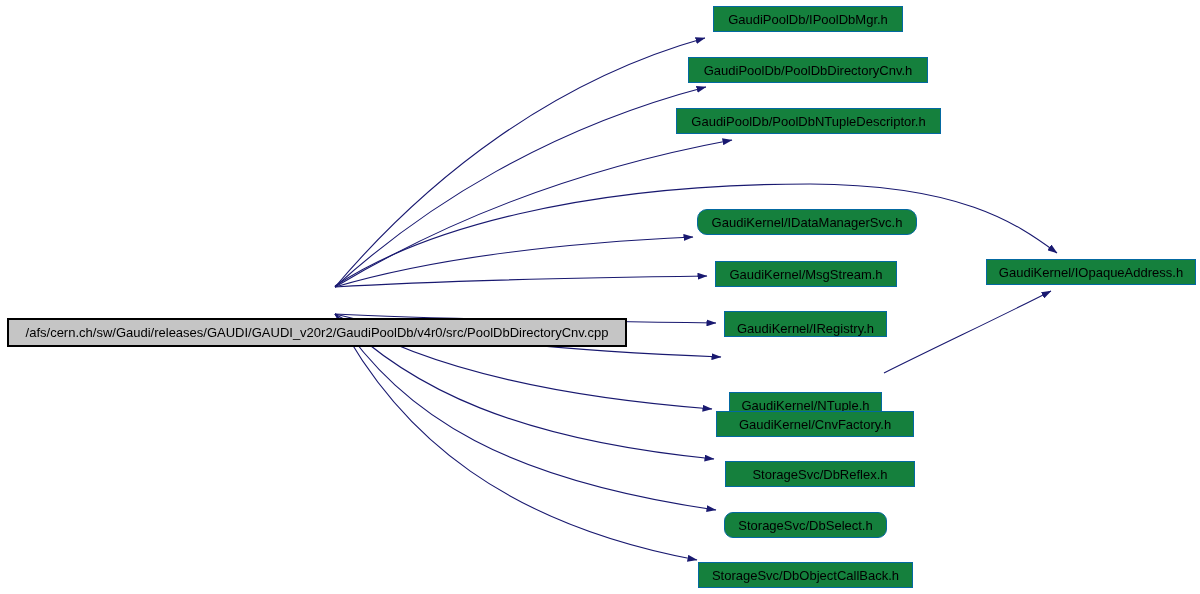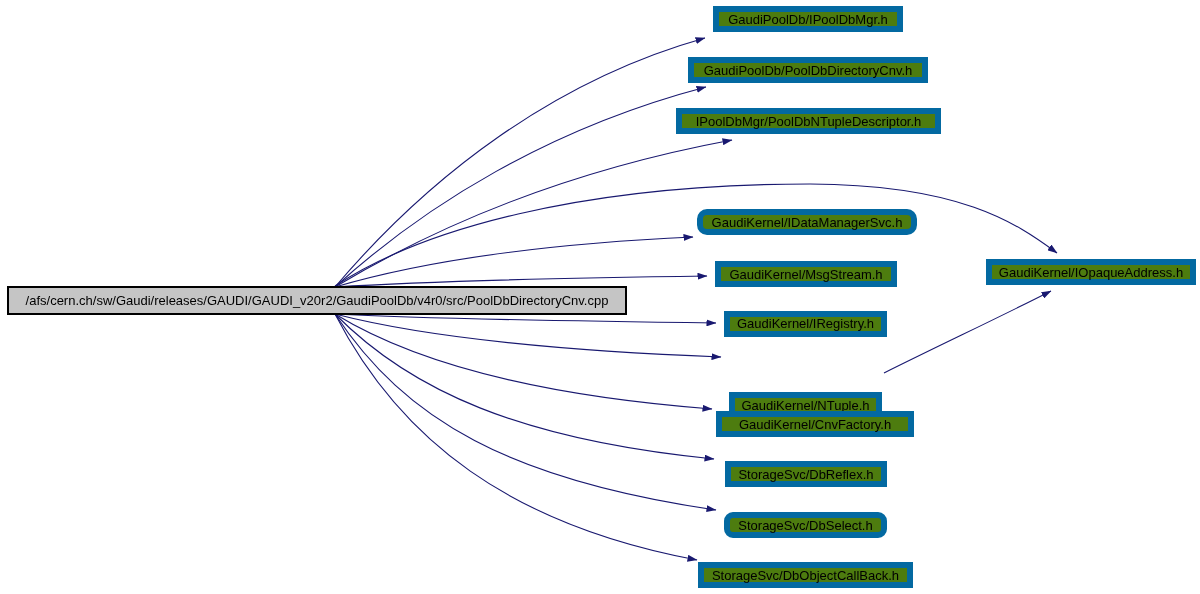--- a/index.html
+++ b/index.html
@@ -19,32 +19,33 @@
     width: 1200px;
     height: 594px;
   }
   .edge {
     fill: none;
     stroke-width: 1.1px;
   }
   .node {
     position: absolute;
     box-sizing: border-box;
-    background: #4d7c0f;
-    border: 6px solid #0369a1;
+    background: #15803d;
+    border: 1px solid #0369a1;
     display: flex;
     align-items: center;
     justify-content: center;
     white-space: nowrap;
     cursor: pointer;
   }
   .node.source {
     background: #c5c5c5;
     border: 2px solid #000000;
     cursor: default;
+    margin-top: 32px;
   }
   .node span { display: inline-block; padding: 0 4px; }
 </style>
 </head>
 <body>
 
 <div class="canvas">
   <svg class="edges" width="1200" height="594" viewBox="0 0 1200 594" xmlns="http://www.w3.org/2000/svg">
     <defs>
       <marker id="arrow" viewBox="0 0 10 7" refX="9.5" refY="3.5" markerWidth="10" markerHeight="7" markerUnits="userSpaceOnUse" orient="auto">
@@ -71,38 +72,38 @@
       <div class="node source" style="left: 7px; top: 286px; width: 620px; height: 29px;">
         <span>/afs/cern.ch/sw/Gaudi/releases/GAUDI/GAUDI_v20r2/GaudiPoolDb/v4r0/src/PoolDbDirectoryCnv.cpp</span>
       </div>
       <div class="node" style="left: 713px; top: 6px; width: 190px; height: 26px;">
         <span>GaudiPoolDb/IPoolDbMgr.h</span>
       </div>
       <div class="node" style="left: 688px; top: 57px; width: 240px; height: 26px;">
         <span>GaudiPoolDb/PoolDbDirectoryCnv.h</span>
       </div>
       <div class="node" style="left: 676px; top: 108px; width: 265px; height: 26px;">
-        <span>IPoolDbMgr/PoolDbNTupleDescriptor.h</span>
+        <span>GaudiPoolDb/PoolDbNTupleDescriptor.h</span>
       </div>
       <div class="node" style="left: 697px; top: 209px; width: 220px; height: 26px; border-radius: 10px;">
         <span>GaudiKernel/IDataManagerSvc.h</span>
       </div>
       <div class="node" style="left: 715px; top: 261px; width: 182px; height: 26px;">
         <span>GaudiKernel/MsgStream.h</span>
       </div>
       <div class="node" style="left: 724px; top: 311px; width: 163px; height: 26px; align-items: flex-end;">
         <span>GaudiKernel/IRegistry.h</span>
       </div>
       <div class="node" style="left: 729px; top: 360px; width: 153px; height: 26px; margin-top: 32px;">
         <span>GaudiKernel/NTuple.h</span>
       </div>
       <div class="node" style="left: 716px; top: 411px; width: 198px; height: 26px; align-items: center;">
         <span>GaudiKernel/CnvFactory.h</span>
       </div>
-      <div class="node" style="left: 725px; top: 461px; width: 162px; height: 26px;">
+      <div class="node" style="left: 725px; top: 461px; width: 190px; height: 26px;">
         <span>StorageSvc/DbReflex.h</span>
       </div>
       <div class="node" style="left: 724px; top: 512px; width: 163px; height: 26px; border-radius: 9px;">
         <span>StorageSvc/DbSelect.h</span>
       </div>
       <div class="node" style="left: 698px; top: 562px; width: 215px; height: 26px;">
         <span>StorageSvc/DbObjectCallBack.h</span>
       </div>
       <div class="node" style="left: 986px; top: 259px; width: 210px; height: 26px; justify-content: center;">
         <span>GaudiKernel/IOpaqueAddress.h</span>

